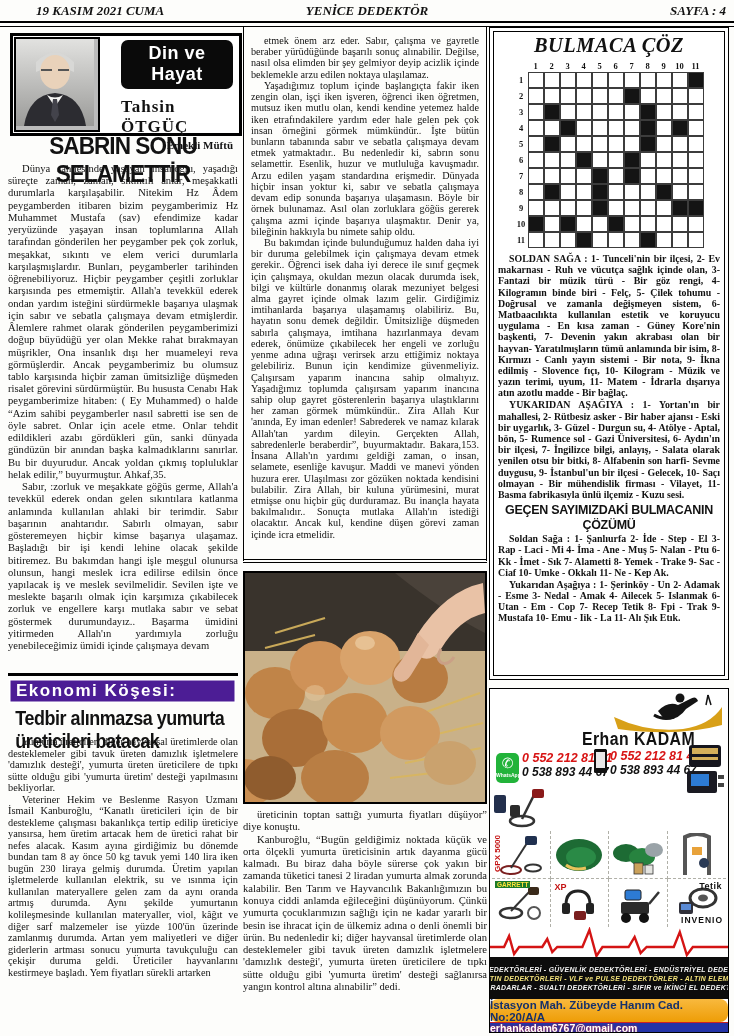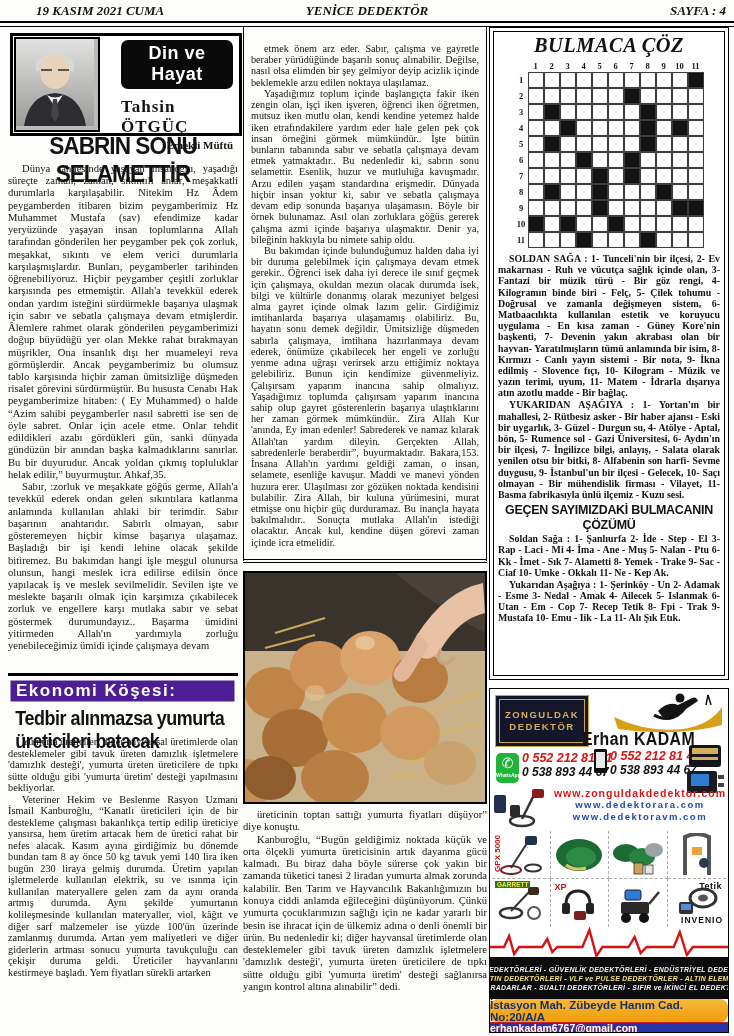--- a/index.html
+++ b/index.html
@@ -31,21 +31,21 @@
   .left-rule{position:absolute;left:8px;top:673px;width:230px;height:0;border-top:3px solid #000;}
   .eko-banner{position:absolute;left:9px;top:679px;width:227px;height:24px;background:#4c1d95;
               box-shadow:inset 0 0 0 1.5px #fff;color:#fff;display:flex;align-items:center;
               font:bold 17px "Liberation Sans",sans-serif;letter-spacing:1.5px;padding-left:7px;
               box-sizing:border-box;}
   .eko-headline{position:absolute;left:6px;top:707px;width:234px;margin:0;
                 font:bold 19.5px "Liberation Sans",sans-serif;letter-spacing:-0.5px;transform:scaleX(0.92);}
   .eko-text{left:8px;top:736px;width:230px;height:297px;font-size:10.3px;line-height:1.12;}
   
   .mid-box{position:absolute;left:243px;top:26px;width:244px;height:537px;border:1.5px solid #000;
-           border-bottom:4px double #000;box-sizing:border-box;padding:16px 7px;
+           border-bottom:4px double #000;box-sizing:border-box;padding:8px 7px;
            text-align:justify;font-size:10.2px;line-height:1.1;overflow:hidden;}
   .mid-box p{margin:0;text-indent:13px;}
   .eggs-box{position:absolute;left:243px;top:571px;width:244px;height:233px;border:2px solid #000;
             box-sizing:border-box;background:#c9b28a;}
   .eggs-box svg{display:block;width:100%;height:100%;}
   .mid-bottom{left:243px;top:809px;width:244px;height:225px;font-size:10.6px;line-height:1.16;}
   
   .bulmaca-box{position:absolute;left:489px;top:27px;width:240px;height:653px;background:#fff;
                border:1.5px solid #000;box-shadow:inset 0 0 0 3px #fff,inset 0 0 0 4px #000;
                box-sizing:border-box;padding:6px 8px;overflow:hidden;}
@@ -359,24 +359,20 @@
         <div class="xcell"></div>
       </div>
     <p class="clues"><b>SOLDAN SAĞA :</b> <span>1- Tunceli'nin bir ilçesi, 2- Ev makarnası - Ruh ve vücutça sağlık içinde olan, 3- Fantazi bir müzik türü - Bir göz rengi, 4- Kilogramın binde biri - Felç, 5- Çilek tohumu - Doğrusal ve zamanla değişmeyen sistem, 6- Matbaacılıkta kullanılan estetik ve koruyucu uygulama - En kısa zaman - Güney Kore'nin başkenti, 7- Devenin yakın akrabası olan bir hayvan- Yaratılmışların tümü anlamında bir isim, 8- Kırmızı - Canlı yayın sistemi - Bir nota, 9- İkna edilmiş - Slovence fıçı, 10- Kilogram - Müzik ve yazın terimi, uyum, 11- Matem - İdrarla dışarıya atın azotlu madde - Bir bağlaç.</span></p>
     <p class="clues"><b>YUKARIDAN AŞAĞIYA :</b> <span>1- Yortan'ın bir mahallesi, 2- Rütbesiz asker - Bir haber ajansı - Eski bir uygarlık, 3- Güzel - Durgun su, 4- Atölye - Aptal, bön, 5- Rumence sol - Gazi Üniversitesi, 6- Aydın'ın bir ilçesi, 7- İngilizce bilgi, anlayış, - Salata olarak yenilen otsu bir bitki, 8- Alfabenin son harfi- Sevme duygusu, 9- İstanbul'un bir ilçesi - Gelecek, 10- Saçı olmayan - Bir mühendislik firması - Vilayet, 11- Basma fabrikasıyla ünlü ilçemiz - Kuzu sesi.</span></p>
     <div class="sol-title">GEÇEN SAYIMIZDAKİ BULMACANIN ÇÖZÜMÜ</div>
     <p class="clues"><b>Soldan Sağa :</b> <span>1- Şanlıurfa 2- İde - Step - El 3- Rap - Laci - Mi 4- İma - Ane - Muş 5- Nalan - Ptu 6- Kk - İmet - Sık 7- Alametti 8- Yemek - Trake 9- Sac - Ciaf 10- Umke - Okkalı 11- Ne - Kep Ak.</span></p>
     <p class="clues"><b>Yukarıdan Aşağıya :</b> <span>1- Şerinköy - Un 2- Adamak - Esme 3- Nedal - Amak 4- Ailecek 5- Islanmak 6- Utan - Em - Cop 7- Recep Tetik 8- Fpi - Trak 9- Mustafa 10- Emu - Iik - La 11- Alı Şık Etık.</span></p>
   </div>
 
   <div class="ad-box">
-    <div class="ad-logo">
-      <div>ZONGULDAK</div>
-      <div>DEDEKTÖR</div>
-    </div>
     <svg class="ad-panner" viewBox="0 0 116 42">
       <path d="M6,26 Q40,42 75,38 Q102,34 114,16 L114,34 Q70,46 10,38 Z" fill="#d8a018"></path>
       <path d="M50,20 Q60,10 70,14 L82,8 Q88,4 90,10 L78,18 Q70,30 56,28 Z" fill="#141414"></path>
       <circle cx="72" cy="7" r="4.5" fill="#141414"></circle>
       <path d="M46,24 Q56,30 66,26" stroke="#141414" stroke-width="3" fill="none"></path>
       <path d="M100,4 l3,10 M100,4 l-2,10" stroke="#141414" stroke-width="1.5"></path>
     </svg>
     <div class="ad-name">Erhan KADAM</div>
 
     <div class="wa-icon">✆<span class="wa-label">WhatsApp</span></div>
@@ -398,25 +394,20 @@
       <rect x="33" y="32" width="6" height="4" fill="#444"></rect>
         <rect x="33" y="40" width="6" height="4" fill="#444"></rect>
     </svg>
     <svg class="ad-cluster" viewBox="0 0 62 44">
       <rect x="2" y="10" width="12" height="18" rx="2" fill="#23304d"></rect>
       <ellipse cx="30" cy="36" rx="12" ry="5" fill="none" stroke="#333" stroke-width="2.5"></ellipse>
       <path d="M30,34 L44,6" stroke="#333" stroke-width="2.5"></path>
       <rect x="40" y="4" width="12" height="9" rx="2" fill="#8a1a1a"></rect>
       <rect x="18" y="20" width="10" height="12" rx="2" fill="#2a2a2a"></rect>
     </svg>
-    <div class="ad-sites">
-      <div class="site-red">www.zonguldakdedektor.com</div>
-      <div class="site-blue">www.dedektorara.com</div>
-      <div class="site-blue">www.dedektoravm.com</div>
-    </div>
 
     <div class="ad-products">
       <div class="prod-cell">
         <span class="brand brand-gpx">GPX 5000</span>
         <svg width="44" height="42" viewBox="0 0 44 42">
           <ellipse cx="12" cy="36" rx="10" ry="4" fill="none" stroke="#7a1f1f" stroke-width="2"></ellipse>
           <path d="M12,34 L30,6" stroke="#333" stroke-width="2"></path>
           <rect x="26" y="2" width="12" height="9" rx="2" fill="#20304f"></rect>
           <ellipse cx="34" cy="34" rx="8" ry="3.5" fill="none" stroke="#333" stroke-width="2"></ellipse>
         </svg>

